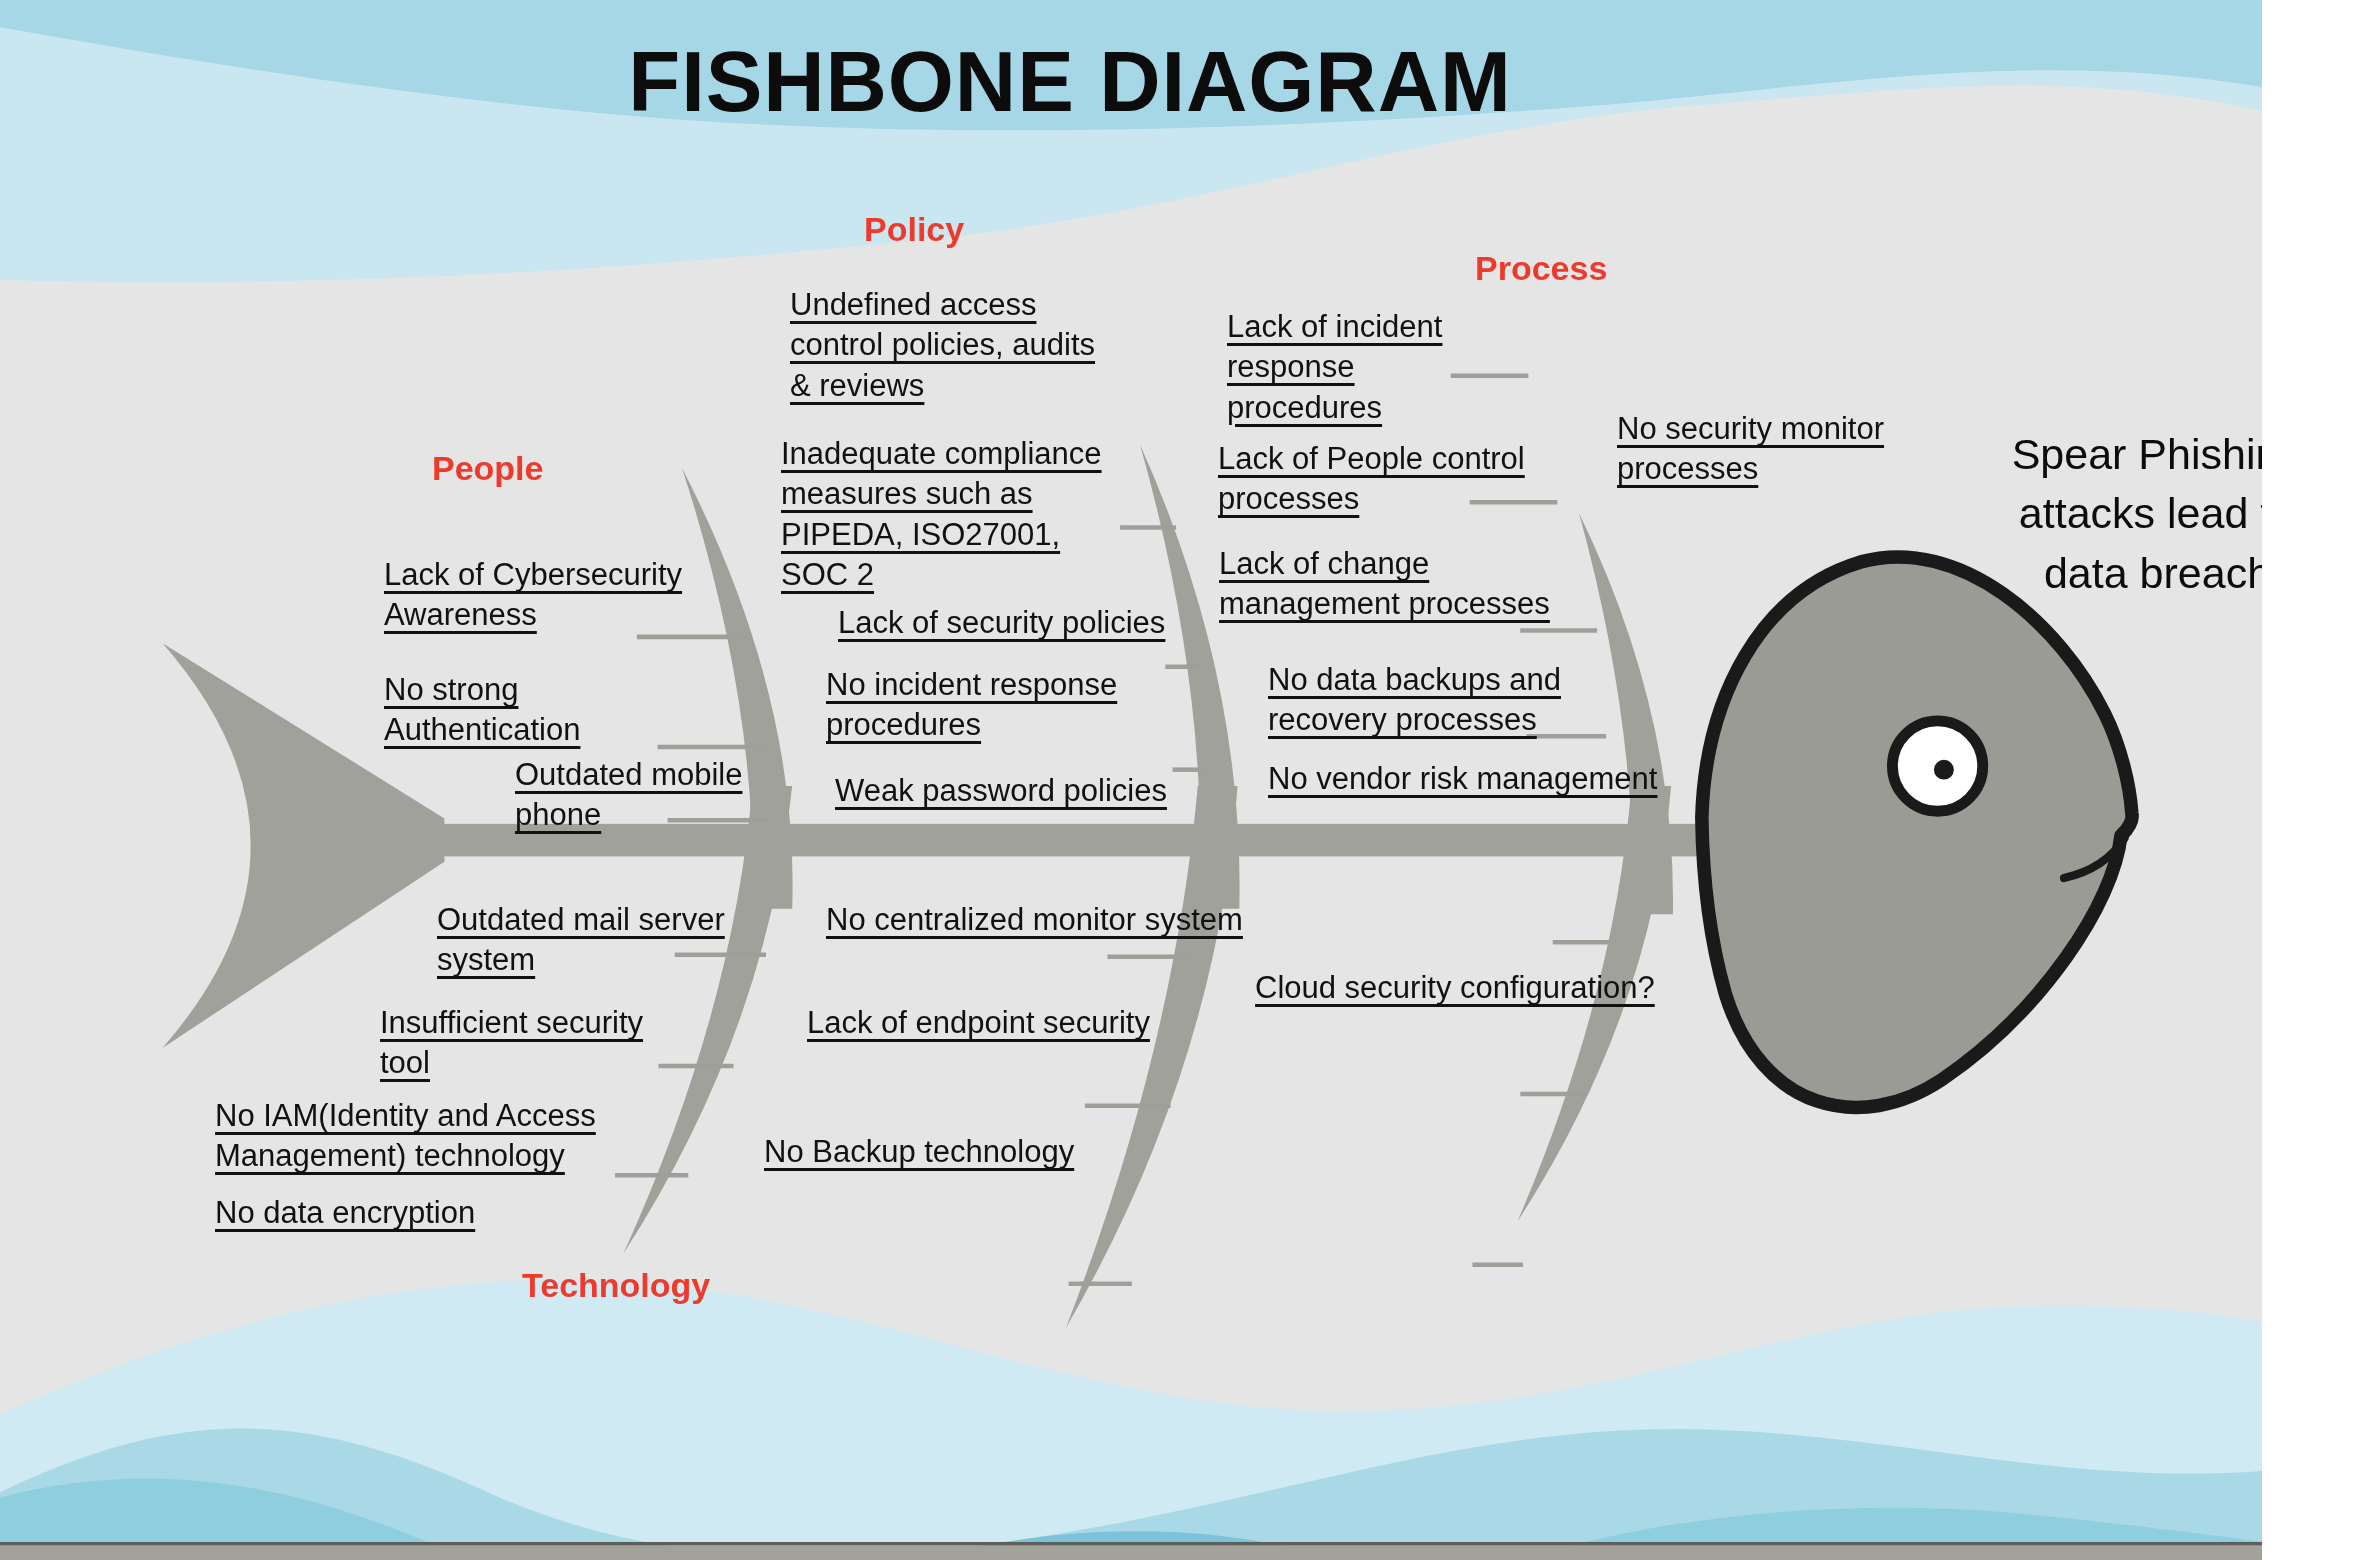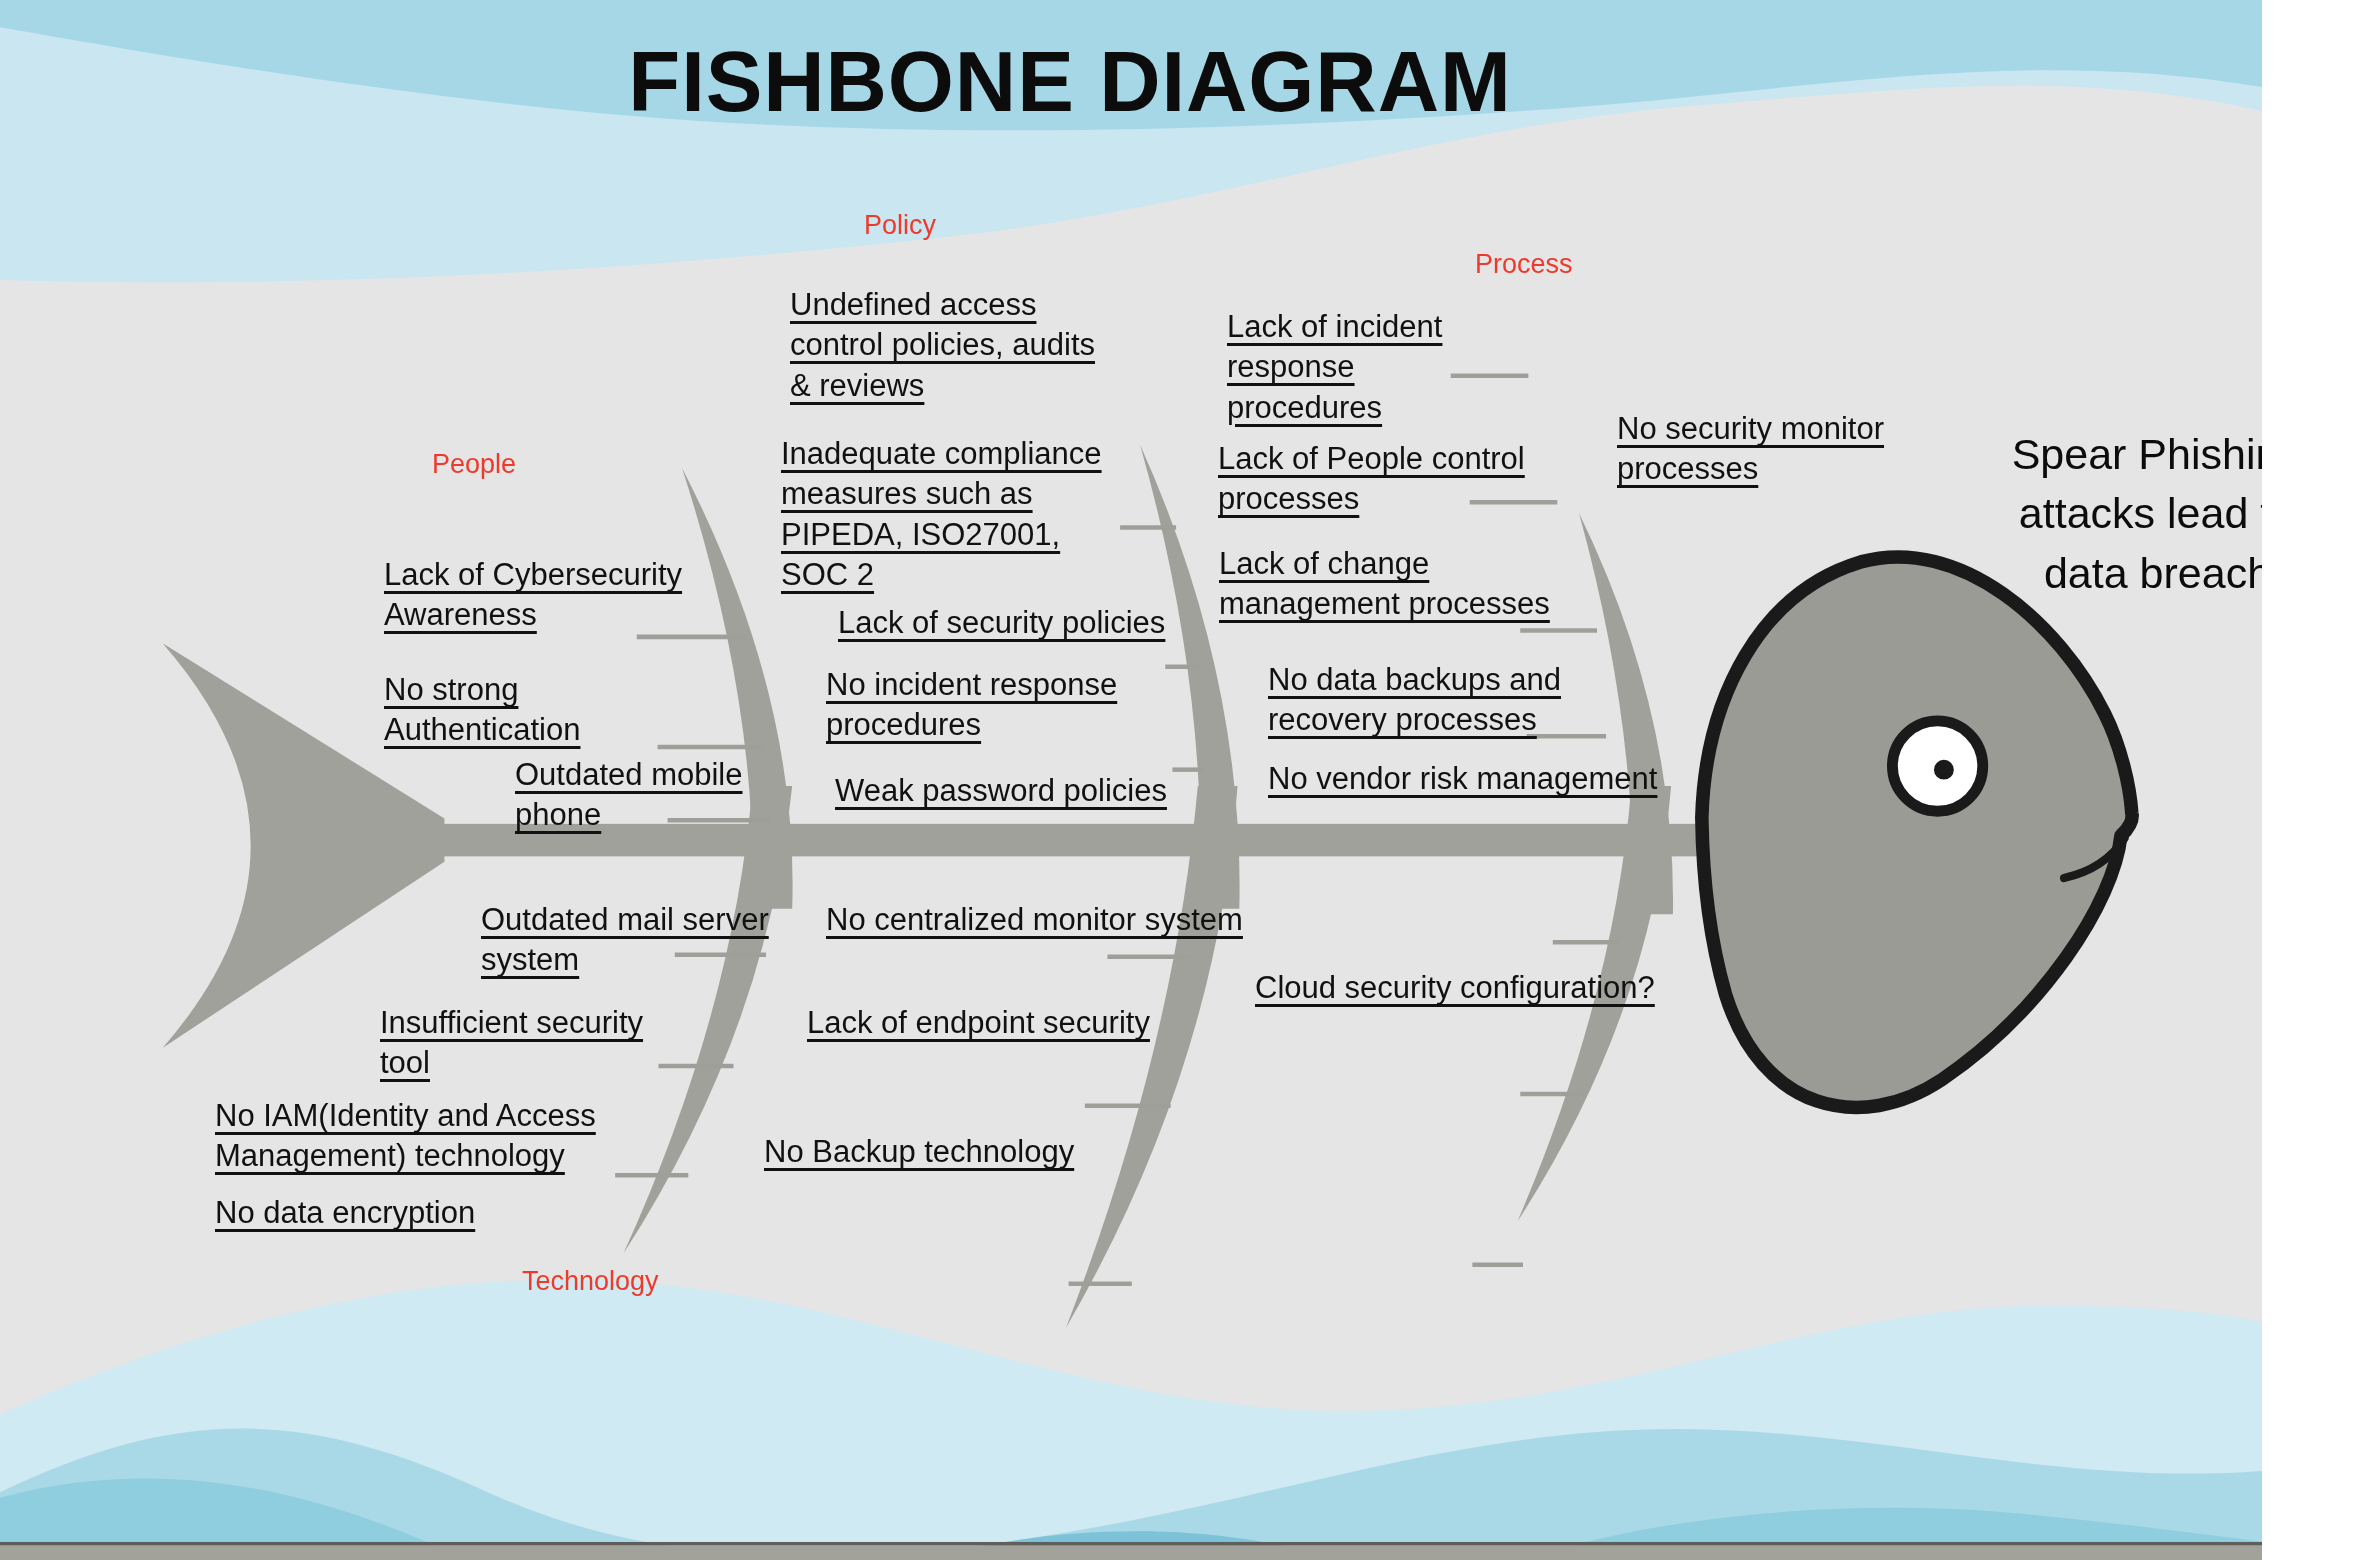--- a/index.html
+++ b/index.html
@@ -6,21 +6,21 @@
   .stage{
     position:relative;width:2262px;height:1561px;overflow:hidden;background:#e5e5e5;
     font-family:"Liberation Sans", sans-serif;
   }
   .art{position:absolute;left:0;top:0;}
   .title{
     position:absolute;left:578px;top:33px;width:984px;text-align:center;
     font-size:85px;font-weight:bold;color:#0c0c0c;letter-spacing:0.9px;white-space:nowrap;
   }
   .cat-label{
-    position:absolute;font-size:27px;font-weight:normal;color:#ee3a2c;white-space:nowrap;
+    position:absolute;font-size:34px;font-weight:bold;color:#ee3a2c;white-space:nowrap;
   }
   .cause{
     position:absolute;font-size:31px;line-height:1.3;color:#111111;
     text-decoration:underline;text-decoration-thickness:2.7px;text-underline-offset:6.3px;
   }
   .nowrap{white-space:nowrap;}
   .head-text{
     position:absolute;left:2004px;top:425px;width:307px;text-align:center;
     font-size:43px;font-weight:normal;color:#0c0c0c;line-height:1.38;
   }
@@ -108,21 +108,21 @@
   <div class="cause" style="left:826px;top:665px;width:303px;">No incident response procedures</div>
   <div class="cause nowrap" style="left:835px;top:771px;">Weak password policies</div>
 
   <div class="cause" style="left:1227px;top:307px;width:289px;">Lack of incident response procedures</div>
   <div class="cause" style="left:1218px;top:439px;width:321px;">Lack of People control processes</div>
   <div class="cause" style="left:1617px;top:409px;width:298px;">No security monitor processes</div>
   <div class="cause" style="left:1219px;top:544px;width:348px;">Lack of change management processes</div>
   <div class="cause" style="left:1268px;top:660px;width:312px;">No data backups and recovery processes</div>
   <div class="cause nowrap" style="left:1268px;top:759px;">No vendor risk management</div>
 
-  <div class="cause" style="left:437px;top:900px;width:307px;margin-left:44px;">Outdated mail server system</div>
+  <div class="cause" style="left:437px;top:900px;width:307px;">Outdated mail server system</div>
   <div class="cause" style="left:380px;top:1003px;width:298px;">Insufficient security tool</div>
   <div class="cause" style="left:215px;top:1096px;width:402px;">No IAM(Identity and Access Management) technology</div>
   <div class="cause nowrap" style="left:215px;top:1193px;">No data encryption</div>
 
   <div class="cause nowrap" style="left:826px;top:900px;">No centralized monitor system</div>
   <div class="cause nowrap" style="left:807px;top:1003px;">Lack of endpoint security</div>
   <div class="cause nowrap" style="left:764px;top:1132px;">No Backup technology</div>
 
   <div class="cause nowrap" style="left:1255px;top:968px;">Cloud security configuration?</div>
 

